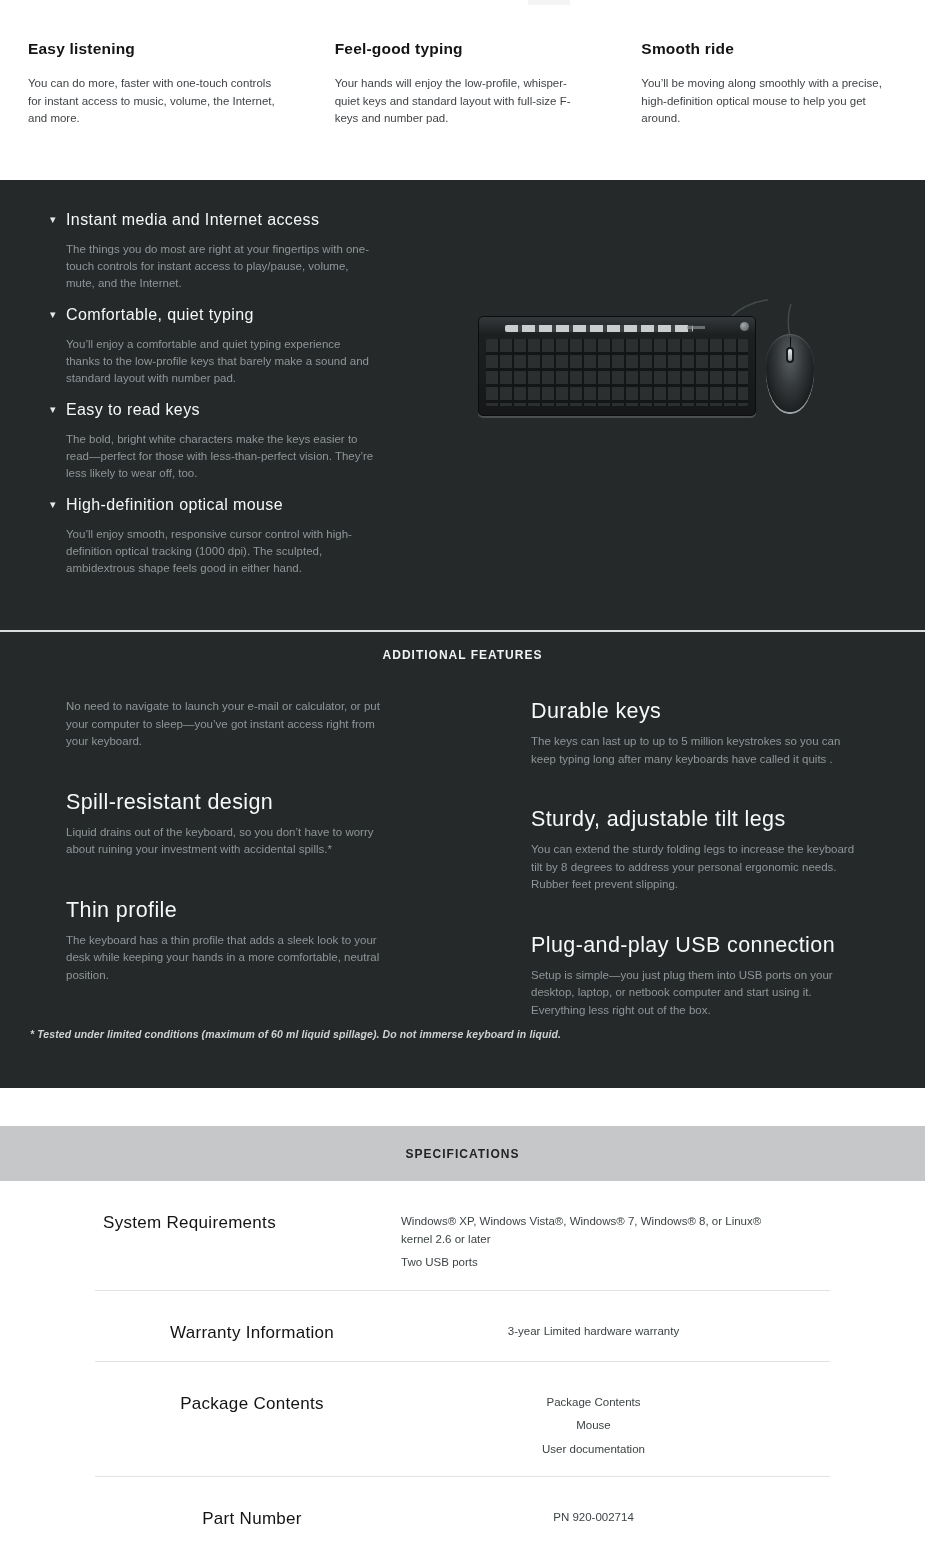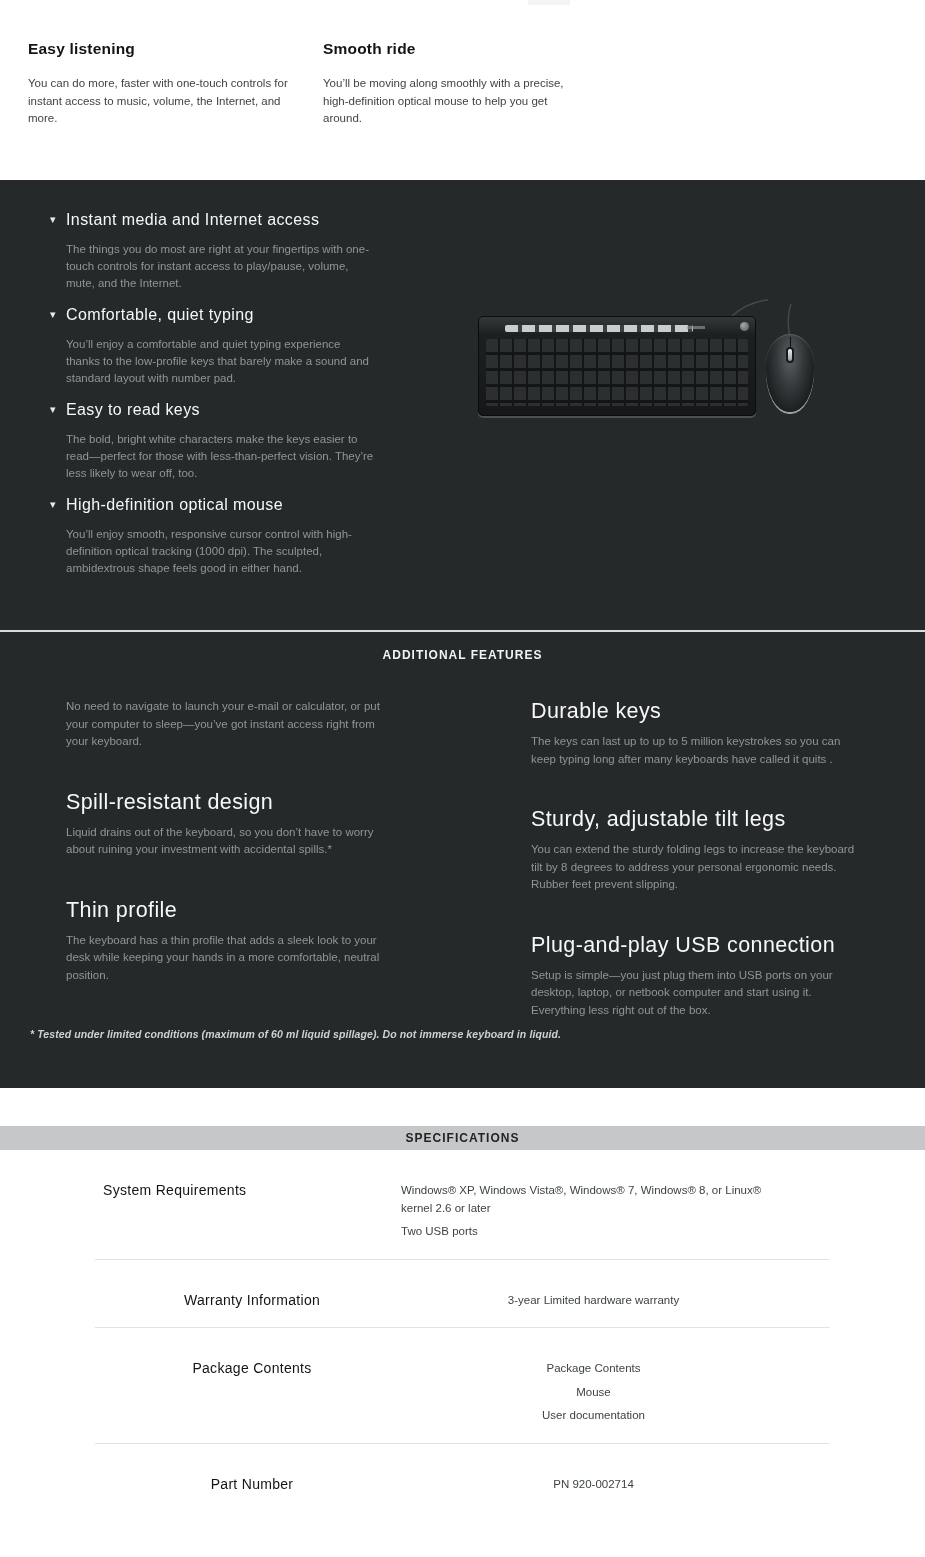--- a/index.html
+++ b/index.html
@@ -5,21 +5,21 @@
   * { margin:0; padding:0; box-sizing:border-box; }
   html,body { background:#ffffff; }
   body {
     width:925px; height:1557px; position:relative; overflow:hidden;
     font-family:"Liberation Sans","DejaVu Sans",sans-serif;
     -webkit-font-smoothing:antialiased;
   }
 
   
   .top-artifact { position:absolute; left:528px; top:0; width:42px; height:5px; background:#f4f4f4; }
-  .top-section { height:180px; background:#ffffff; display:flex; padding:40px 28px 0 28px; gap:33px; }
+  .top-section { height:180px; background:#ffffff; display:flex; padding:40px 28px 0 28px; gap:51px; }
   .top-col { width:262px; }
   .top-col h3 {
     font-size:15.5px; font-weight:600; color:#141414; letter-spacing:.2px; margin-bottom:17px;
   }
   .top-col p { font-size:11.5px; line-height:17.5px; color:#404447; }
 
   
   .feature-section {
     height:450px; background:#25292a; position:relative;
     padding:26px 0 0 50px; overflow:hidden;
@@ -93,43 +93,47 @@
   }
   .af-body { font-size:11.5px; line-height:17.5px; color:#8f9598; }
   .af-footnote {
     position:absolute; left:30px; top:396px;
     font-size:10.5px; font-style:italic; font-weight:700; color:#ced2d3; letter-spacing:.1px;
   }
 
   
   .spec-gap { height:38px; background:#ffffff; }
   .spec-bar {
-    height:24px; background:#c5c7c9; display:flex; align-items:center; justify-content:center;
+    height:55px; background:#c5c7c9; display:flex; align-items:center; justify-content:center;
   }
   .spec-bar-title { font-size:12px; font-weight:700; letter-spacing:1px; color:#232323; }
   .spec-rows { background:#ffffff; margin:0 95px; }
   .spec-row { display:flex; padding:32px 0 18px 0; }
   .spec-row + .spec-row { border-top:1px solid #e3e3e3;text-align:center; }
   .spec-label {
     flex:0 0 306px; padding-left:8px;
-    font-size:14px; font-weight:400; color:#141414; letter-spacing:.3px;
+    font-size:17px; font-weight:400; color:#141414; letter-spacing:.3px;
   }
   .spec-values { width:385px; }
   .spec-values p { font-size:11.5px; line-height:17.5px; color:#3d4345; }
   .spec-values p + p { margin-top:6px; }
 </style>
 </head>
 <body>
 
 <div class="top-artifact"></div>
 
 <div class="top-section">
   <div class="top-col">
     <h3>Easy listening</h3>
     <p>You can do more, faster with one-touch controls for instant access to music, volume, the Internet, and more.</p>
+  </div>
+  <div class="top-col">
+    <h3>Feel-good typing</h3>
+    <p>Your hands will enjoy the low-profile, whisper-quiet keys and standard layout with full-size F-keys and number pad.</p>
   </div>
   <div class="top-col">
     <h3>Smooth ride</h3>
     <p>You’ll be moving along smoothly with a precise, high-definition optical mouse to help you get around.</p>
   </div>
 </div>
 
 <div class="feature-section">
 
   <div class="mf-item">

